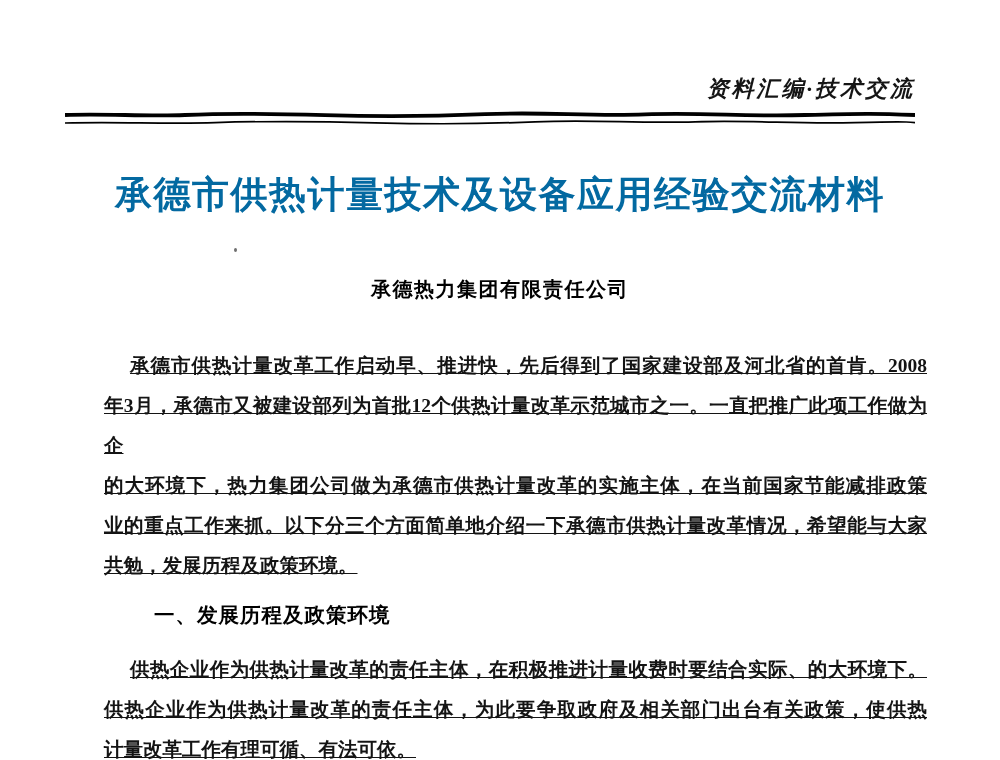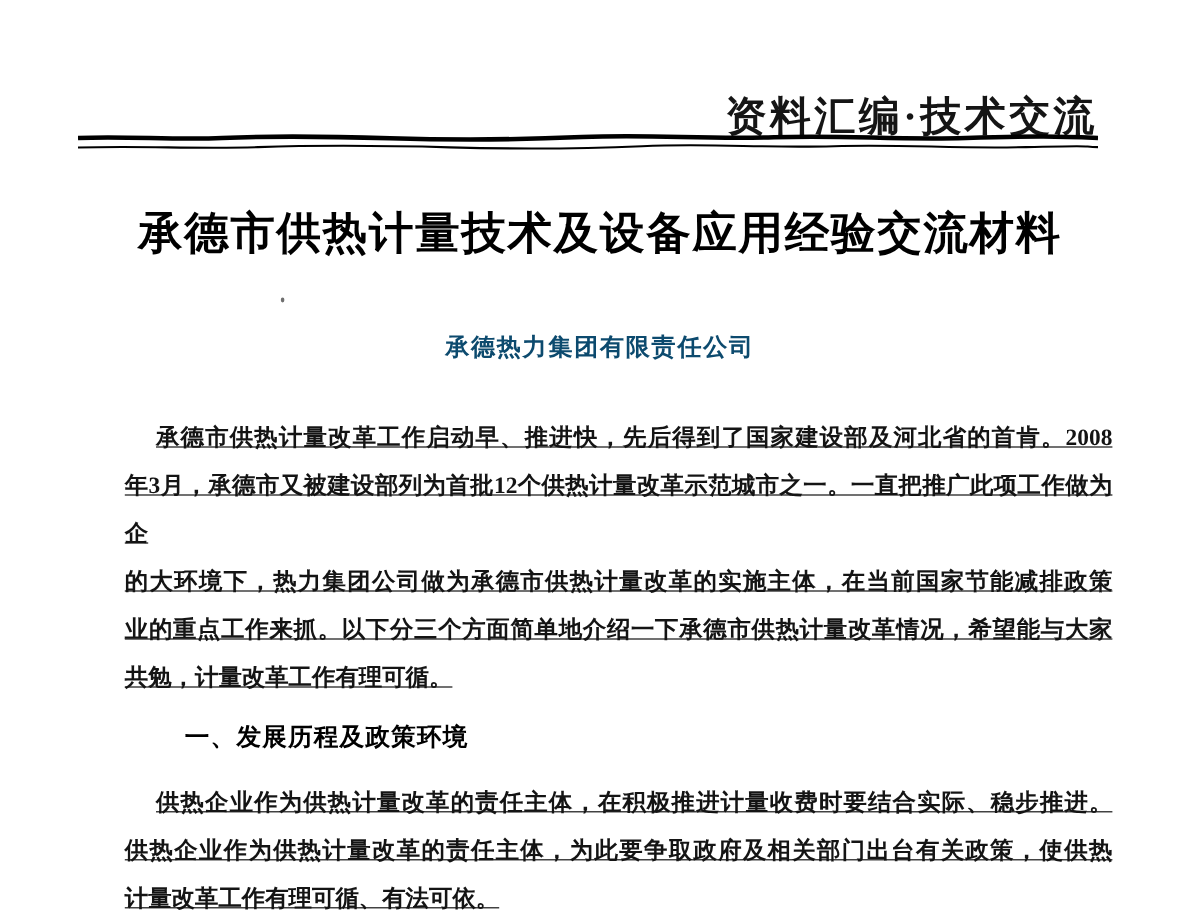--- a/index.html
+++ b/index.html
@@ -11,21 +11,22 @@
     overflow: hidden;
     color: #1a1a1a;
     font-family: "Liberation Serif", serif;
   }
   .masthead {
     position: absolute;
     left: 65px;
     right: 85px;
     top: 74px;
     text-align: right;
-    font-size: 34px;
+    font-size: 22px;
+    font-style: italic;
     font-weight: 700;
     letter-spacing: 3px;
     color: #151515;
     white-space: nowrap;
   }
   .rules {
     position: absolute;
     left: 65px;
     right: 85px;
     top: 110px;
@@ -35,33 +36,33 @@
   .title {
     position: absolute;
     left: 40px;
     right: 40px;
     top: 170px;
     margin: 0;
     text-align: center;
     font-size: 37px;
     font-weight: 900;
     letter-spacing: 1.5px;
-    color: #000000;
+    color: #0369a1;
     white-space: nowrap;
   }
   .author {
     position: absolute;
     left: 0;
     right: 0;
     top: 276px;
     text-align: center;
     font-size: 20px;
     font-weight: 600;
     letter-spacing: 1.5px;
-    color: #0c4a6e;
+    color: #000000;
   }
   .content {
     position: absolute;
     left: 104px;
     right: 73px;
     top: 346px;
     font-size: 19.5px;
     font-weight: 600;
     line-height: 40px;
     color: #141414;
@@ -122,25 +123,25 @@
   <div class="speck"></div>
 
   <div class="author">承德热力集团有限责任公司</div>
 
   <div class="content">
 
     <p class="line first">承德市供热计量改革工作启动早、推进快，先后得到了国家建设部及河北省的首肯。2008</p>
     <p class="line">年3月，承德市又被建设部列为首批12个供热计量改革示范城市之一。一直把推广此项工作做为企</p>
     <p class="line">的大环境下，热力集团公司做为承德市供热计量改革的实施主体，在当前国家节能减排政策</p>
     <p class="line">业的重点工作来抓。以下分三个方面简单地介绍一下承德市供热计量改革情况，希望能与大家</p>
-    <p class="line last">共勉，计量改革工作有理可循。</p>
+    <p class="line last">共勉，发展历程及政策环境。</p>
 
     <h2 class="section-heading">一、发展历程及政策环境</h2>
 
-    <p class="line first">供热企业作为供热计量改革的责任主体，在积极推进计量收费时要结合实际、稳步推进。</p>
+    <p class="line first">供热企业作为供热计量改革的责任主体，在积极推进计量收费时要结合实际、的大环境下。</p>
     <p class="line">供热企业作为供热计量改革的责任主体，为此要争取政府及相关部门出台有关政策，使供热</p>
     <p class="line last">计量改革工作有理可循、有法可依。</p>
 
     <h3 class="sub-heading">1、发展历程</h3>
 
   </div>
 
 </div>
 
 </body></html>

